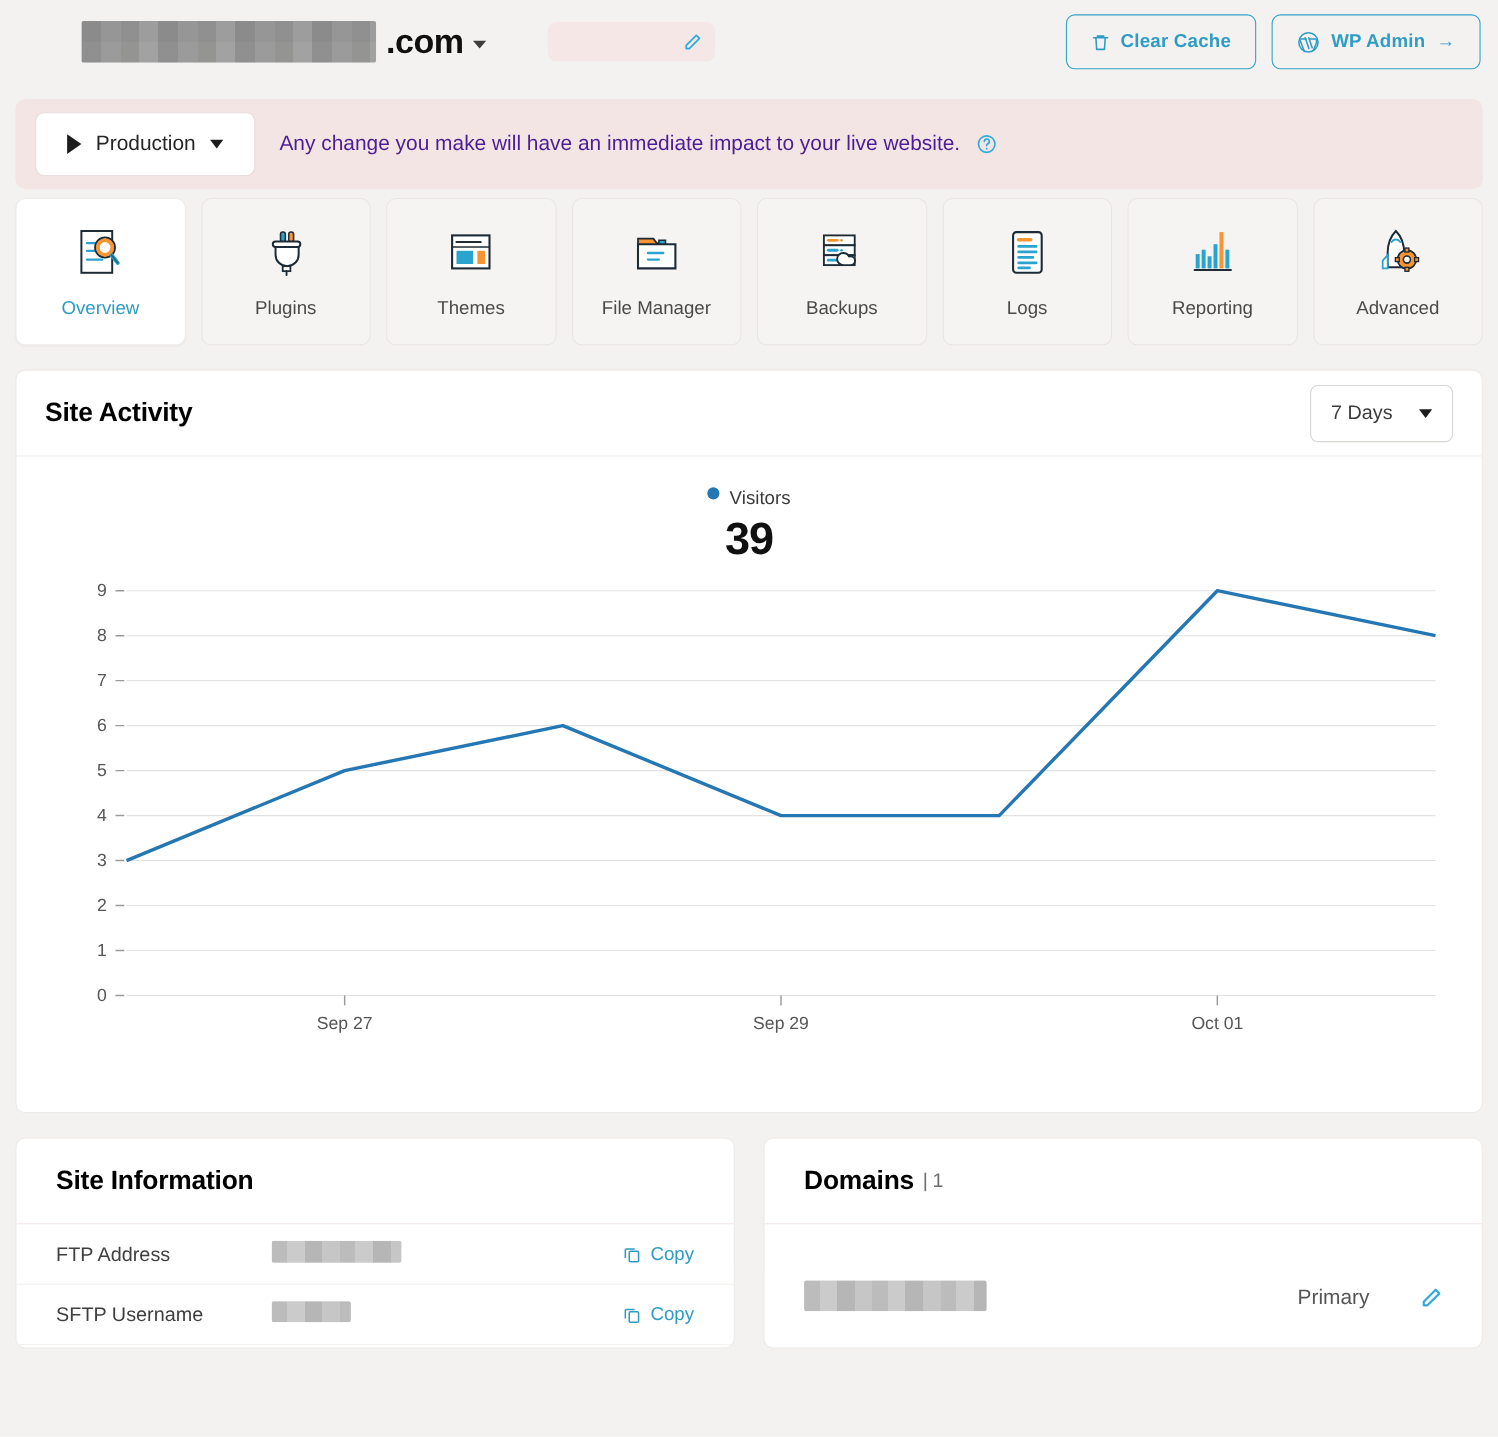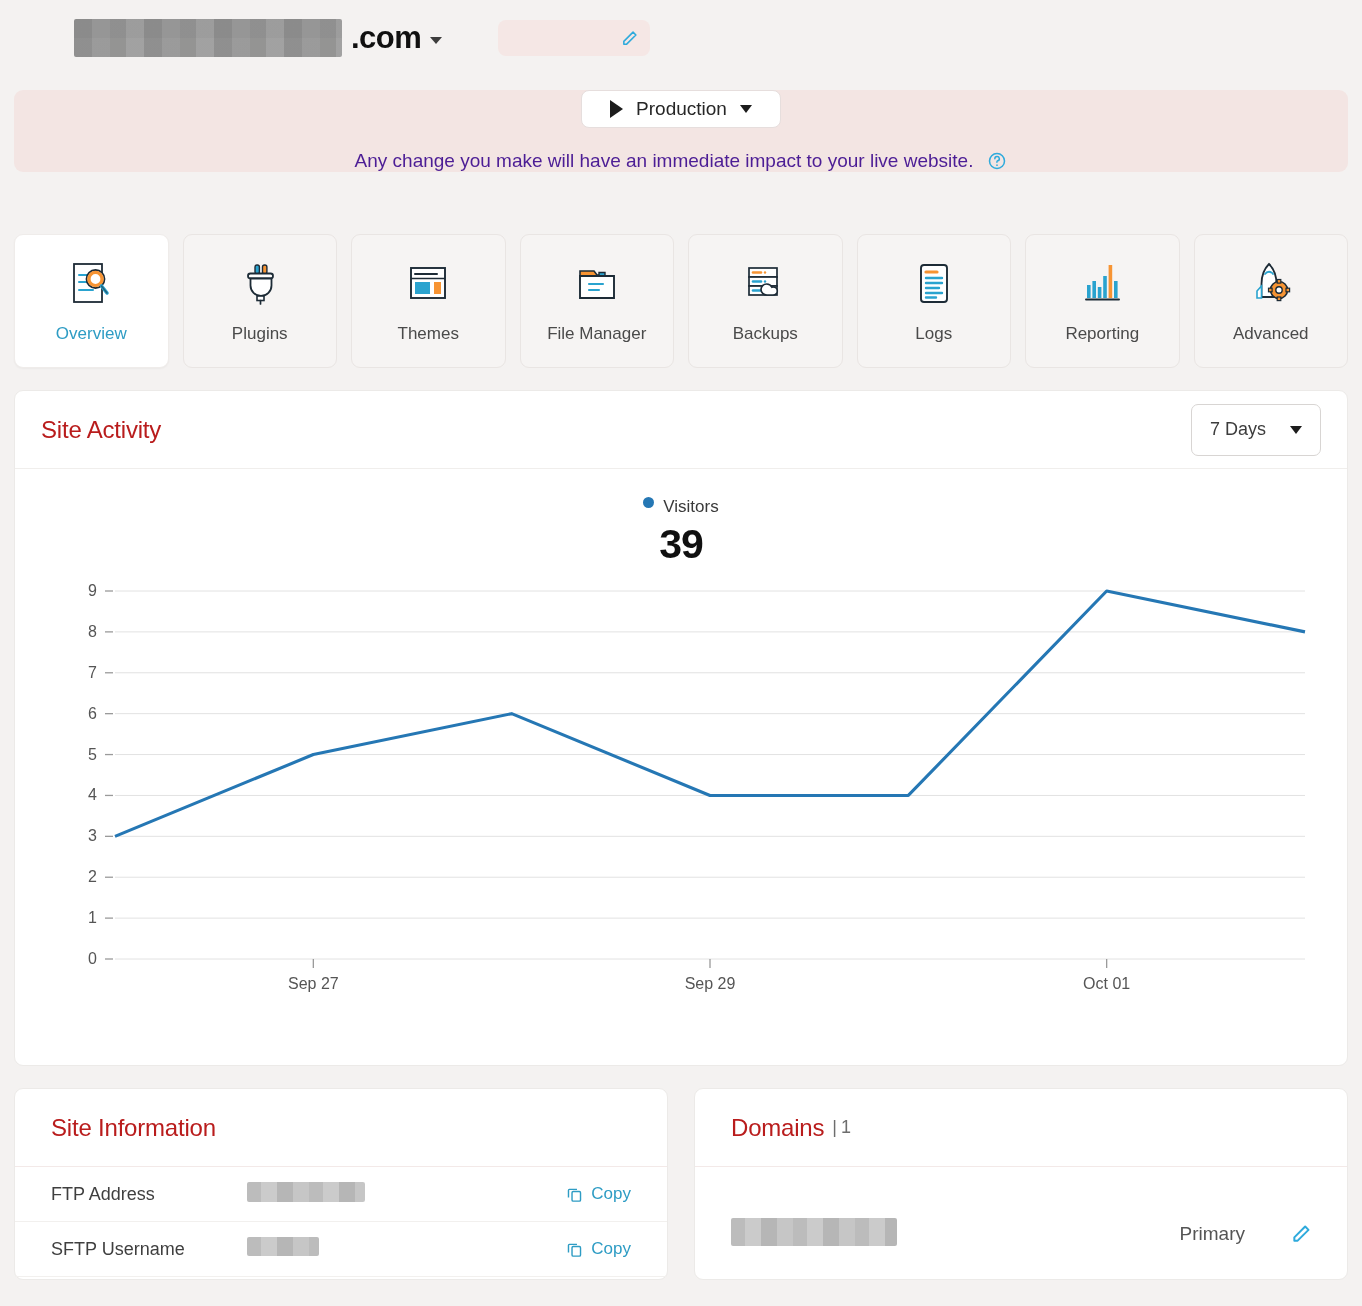--- a/index.html
+++ b/index.html
@@ -82,21 +82,20 @@
   
   .env-banner {
     margin: 14px 14px 0 14px;
     height: 82px;
     background: #f3e5e3;
     border-radius: 9px;
     display: flex;
     align-items: center;
     padding: 0 18px;
     gap: 22px;
-    flex-direction: column;
   }
   .env-select {
     background: #fff;
     border: 1px solid #e6dedd;
     border-radius: 8px;
     height: 58px;
     min-width: 200px;
     display: flex;
     align-items: center;
     justify-content: center;
@@ -116,22 +115,21 @@
     border-left: 6px solid transparent;
     border-right: 6px solid transparent;
     border-top: 8px solid #1c1c1c;
   }
   .env-msg { font-size: 19px; color: #4c1d95; display: flex; align-items: center; gap: 14px; }
 
   
   .tabs {
     display: flex;
     gap: 14px;
-    padding: 22px 14px 0 14px;
-    margin-top: 40px;
+    padding: 8px 14px 0 14px;
   }
   .tab {
     flex: 1;
     height: 134px;
     border-radius: 9px;
     background: #f6f4f3;
     border: 1px solid #e9e5e3;
     display: flex;
     flex-direction: column;
     align-items: center;
@@ -156,21 +154,21 @@
     display: flex;
     flex-direction: column;
   }
   .card-head {
     height: 80px;
     display: flex;
     align-items: center;
     padding: 0 26px;
     border-bottom: 1px solid #f0eeec;
   }
-  .card-title { font-size: 24px; font-weight: 400; color: #b91c1c; letter-spacing: -.2px; }
+  .card-title { font-size: 24px; font-weight: 700; color: #000000; letter-spacing: -.2px; }
   .range-select {
     margin-left: auto;
     border: 1px solid #d8d5d3;
     border-radius: 7px;
     height: 52px;
     padding: 0 18px;
     display: flex;
     align-items: center;
     gap: 24px;
     font-size: 18px;
@@ -244,20 +242,42 @@
   </div>
 
   <div class="name-pill">
     <span>
       <svg width="17" height="17" viewBox="0 0 24 24" fill="none" stroke="#2eaadc" stroke-width="2.2" stroke-linecap="round" stroke-linejoin="round">
         <path d="M17 3l4 4L8 20H4v-4L17 3z"></path>
       </svg>
     </span>
   </div>
 
+  <div class="topbar-actions">
+    <button class="btn-outline">
+      <span>
+        <svg width="17" height="19" viewBox="0 0 24 24" fill="none" stroke="#2e9cc4" stroke-width="2" stroke-linecap="round" stroke-linejoin="round">
+          <path d="M3 6h18M8 6V4h8v2M6 6l1 15h10l1-15"></path>
+        </svg>
+      </span>
+      <span>Clear Cache</span>
+    </button>
+
+    <button class="btn-outline">
+      <span>
+        <svg width="21" height="21" viewBox="0 0 24 24" fill="none" stroke="#2e9cc4" stroke-width="1.6">
+          <circle cx="12" cy="12" r="10"></circle>
+          <path d="M3.2 9.5l4.6 12M8.6 7.2l3.9 11.2M12.3 7.2l3.6 10.4M20.3 9.2c.4 1.6.1 3.4-.6 5l-2.6 6" stroke-linecap="round"></path>
+          <path d="M3.4 8.6h6.3M13.4 8.6h6.2" stroke-linecap="round"></path>
+        </svg>
+      </span>
+      <span>WP Admin</span>
+      <span>→</span>
+    </button>
+  </div>
 </div>
 
 <div class="env-banner">
   <div class="env-select">
     <span class="play-tri"></span>
     <span>Production</span>
     <span class="caret"></span>
   </div>
   <div class="env-msg">
     <span>Any change you make will have an immediate impact to your live website.</span>

